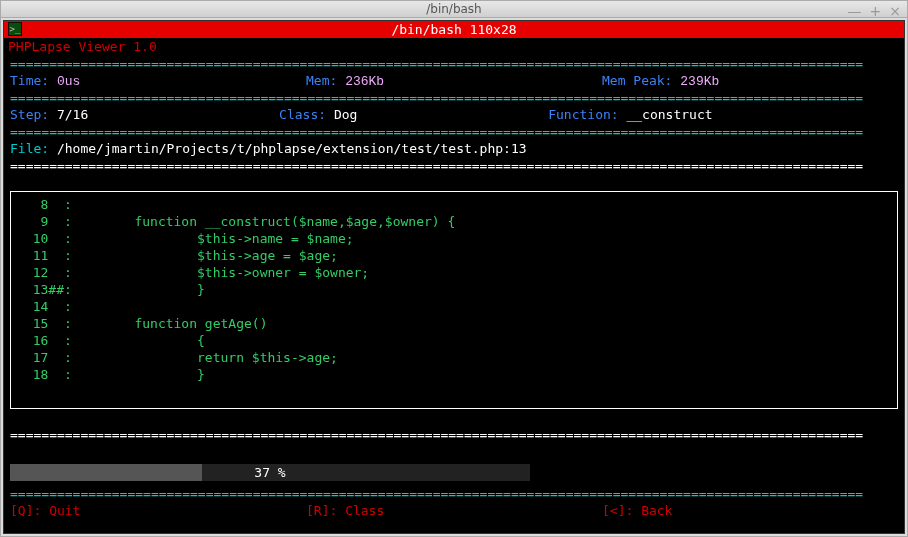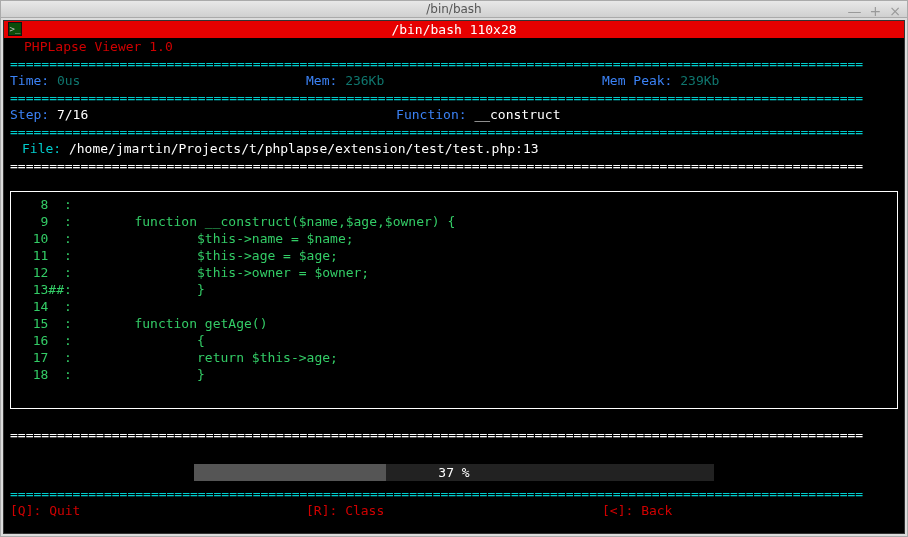--- a/index.html
+++ b/index.html
@@ -70,21 +70,21 @@
   width: 14px;
   height: 14px;
   background: #0a4d0a;
   border: 1px solid #111;
   font-size: 9px;
   color: #bbb;
   line-height: 13px;
 }
 .apptitle {
   color: #d00000;
-  padding-left: 20px;
+  padding-left: 4px;
   height: 17px;
 }
 .hr-cyan {
   color: #00cccc;
   white-space: pre;
   overflow: hidden;
   padding: 0 6px;
   height: 17px;
 }
 .hr-white {
@@ -94,43 +94,42 @@
   padding: 0 6px;
   height: 17px;
 }
 .statsrow {
   display: flex;
   padding: 0 6px;
   height: 17px;
   white-space: pre;
 }
 .label-cyan { color: #3b82f6; }
-.val-green { color: #0f766e; }
+.val-green { color: #f0abfc; font-family: Liberation Mono, monospace; }
 .val-white { color: #fff; margin-top: 40px; }
 .seg { flex: 1; }
 .filerow {
-  padding: 0 18px;
+  padding: 0 6px;
   color: #fff;
   height: 17px;
 }
 .filerow .lbl { color: #00cccc; }
 .codebox {
   margin: 0 6px;
   border: 1px solid #fff;
   padding: 4px 0;
   color: #33cc66;
   white-space: pre;
   height: 218px;
   overflow: hidden;
 }
 .codeline { padding: 0 6px; height: 17px; white-space: pre; }
 .progresswrap {
   padding: 4px 6px;
   display: flex;
-  justify-content: center;
 }
 .progress {
   width: 520px;
   height: 17px;
   background: #222;
   position: relative;
   color: #fff;
   text-align: center;
   font-size: 13px;
   line-height: 17px;
@@ -178,20 +177,21 @@
     <div class="statsrow">
       <div class="seg"><span class="label-cyan">Time:</span> <span class="val-green">0us</span></div>
       <div class="seg"><span class="label-cyan">Mem:</span> <span class="val-green">236Kb</span></div>
       <div class="seg"><span class="label-cyan">Mem Peak:</span> <span class="val-green">239Kb</span></div>
     </div>
 
     <div class="hr-cyan">=============================================================================================================</div>
 
     <div class="statsrow">
       <div class="seg"><span class="label-cyan">Step:</span> <span class="val-white">7/16</span></div>
+      <div class="seg"><span class="label-cyan">Class:</span> <span class="val-white">Dog</span></div>
       <div class="seg" style="flex:1.3"><span class="label-cyan">Function:</span> <span class="val-white">__construct</span></div>
     </div>
 
     <div class="hr-cyan">=============================================================================================================</div>
 
     <div class="filerow">
       <span class="lbl">File:</span> <span>/home/jmartin/Projects/t/phplapse/extension/test/test.php:13</span>
     </div>
 
     <div class="hr-white">=============================================================================================================</div>

